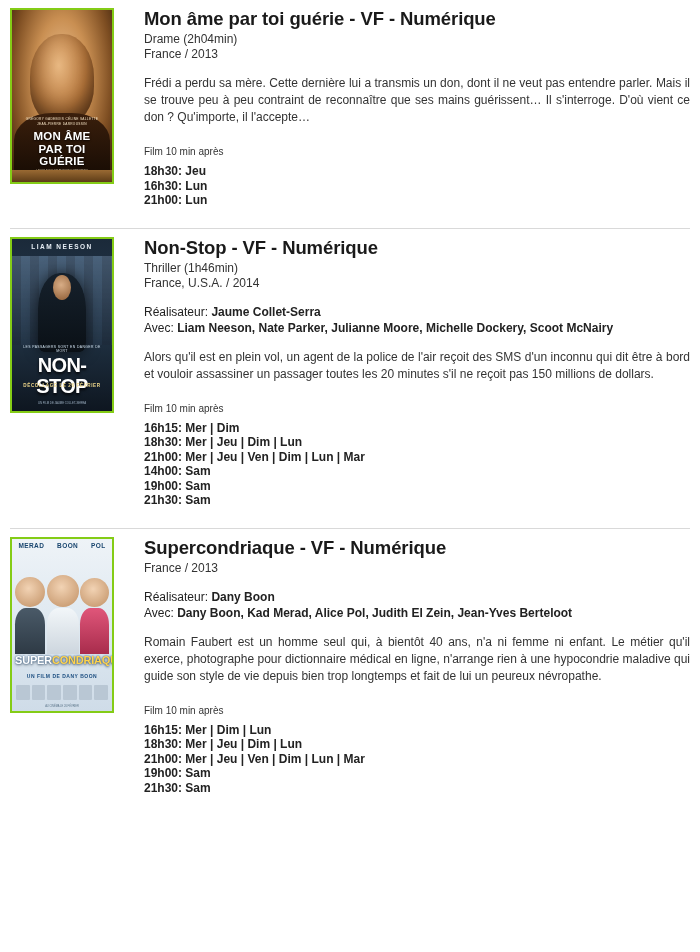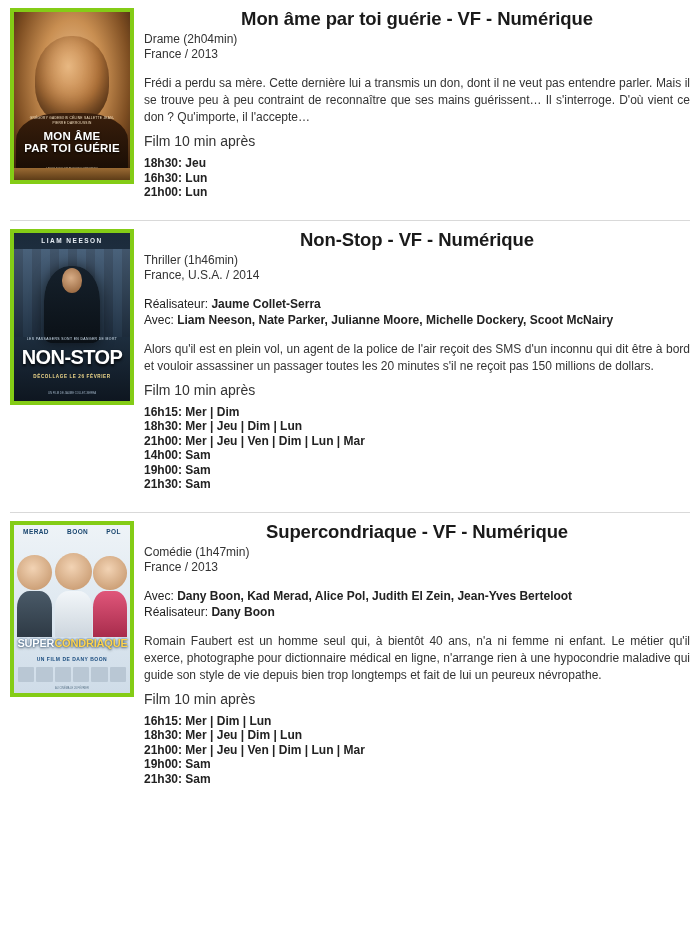--- a/index.html
+++ b/index.html
@@ -21,39 +21,38 @@
     align-items: flex-start;
     padding-top: 8px;
   }
 
   .poster-col {
     width: 130px;
     flex: 0 0 130px;
     padding-right: 8px;
   }
   .poster {
-    width: 124px;
+    width: 104px;
     height: 176px;
-    border: 4px solid #84cc16;
+    border: 2px solid #84cc16;
     position: relative;
     overflow: hidden;
     background: #000;
     padding-left: 40px;
   }
   .info-col {
     flex: 1 1 auto;
     padding-left: 4px;
   }
   h1.title {
     font-size: 18.5px;
     font-weight: bold;
     margin: 0 0 2px 0;
     color: #1a1a1a;
     letter-spacing: -0.1px;
-    text-align: center;
   }
   .genre, .country {
     font-size: 12px;
     line-height: 15px;
     color: #333;
   }
   .credits {
     margin-top: 13px;
     font-size: 12px;
     line-height: 16px;
@@ -61,22 +60,22 @@
   .credits .lbl { font-weight: normal; }
   .credits .val { font-weight: bold; }
   .synopsis {
     margin-top: 13px;
     font-size: 12px;
     line-height: 17px;
     text-align: justify;
     color: #333;
   }
   .notice {
-    margin-top: 7px;
-    font-size: 14px;
+    margin-top: 20px;
+    font-size: 10px;
     color: #333;
   }
   .showtimes {
     margin-top: 7px;
     font-size: 12px;
     font-weight: bold;
     line-height: 14.5px;
   }
   .showtime { white-space: nowrap; }
   .sep {
@@ -332,31 +331,30 @@
             <div></div>
             <div></div>
             <div></div>
             <div></div>
         </div>
         <div class="t-credit">AU CINÉMA LE 26 FÉVRIER</div>
       </div>
     </div>
     <div class="info-col">
       <h1 class="title">Supercondriaque - VF - Numérique</h1>
-      <div class="genre">Comédie (1h47min)</div>
       <div class="country">France / 2013</div>
 
       <div class="credits">
+        <div>
+          <span class="lbl">Réalisateur:</span>
+          <span class="val">Dany Boon</span>
+        </div>
         <div>
           <span class="lbl">Avec:</span>
           <span class="val">Dany Boon, Kad Merad, Alice Pol, Judith El Zein, Jean-Yves Berteloot</span>
-        </div>
-        <div>
-          <span class="lbl">Réalisateur:</span>
-          <span class="val">Dany Boon</span>
         </div>
       </div>
 
       <div class="synopsis">Romain Faubert est un homme seul qui, à bientôt 40 ans, n'a ni femme ni enfant. Le métier qu'il exerce, photographe pour dictionnaire médical en ligne, n'arrange rien à une hypocondrie maladive qui guide son style de vie depuis bien trop longtemps et fait de lui un peureux névropathe.</div>
       <div class="notice">Film 10 min après</div>
 
       <div class="showtimes">
         <div class="showtime">16h15: Mer | Dim | Lun</div>
         <div class="showtime">18h30: Mer | Jeu | Dim | Lun</div>
         <div class="showtime">21h00: Mer | Jeu | Ven | Dim | Lun | Mar</div>

